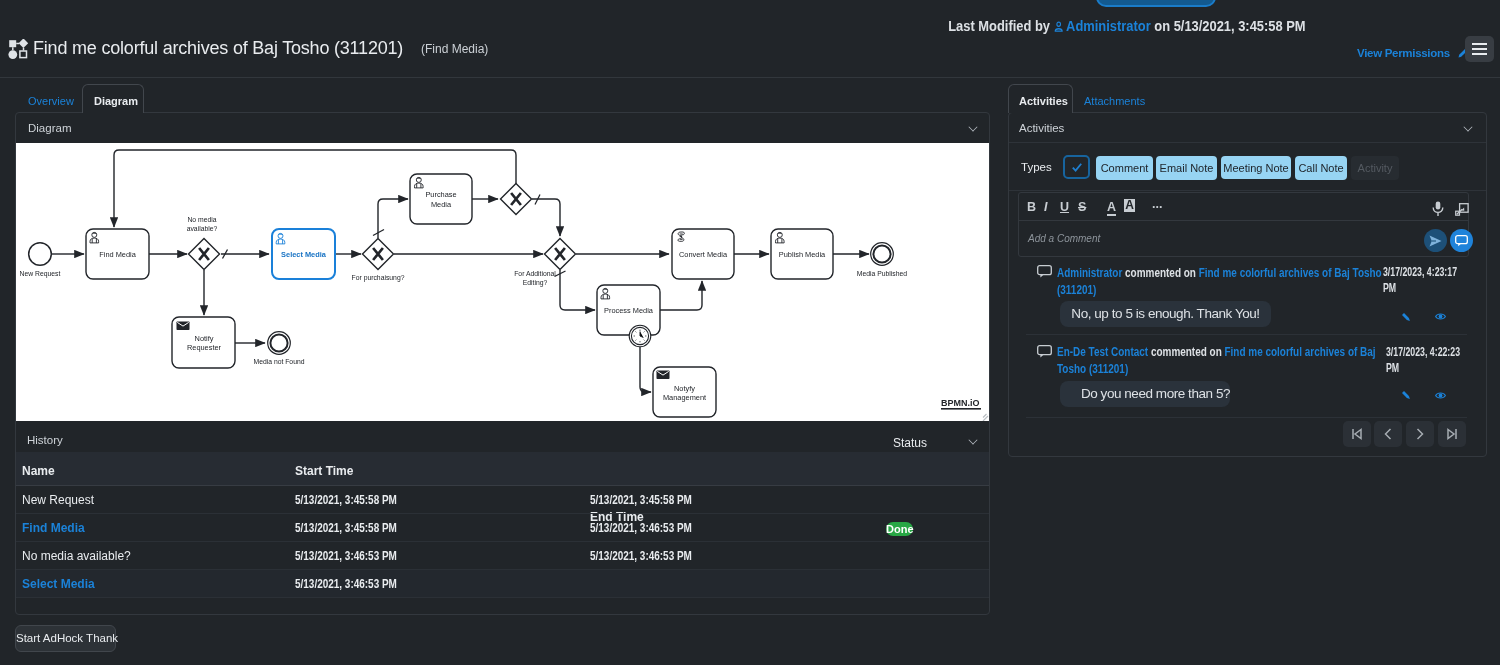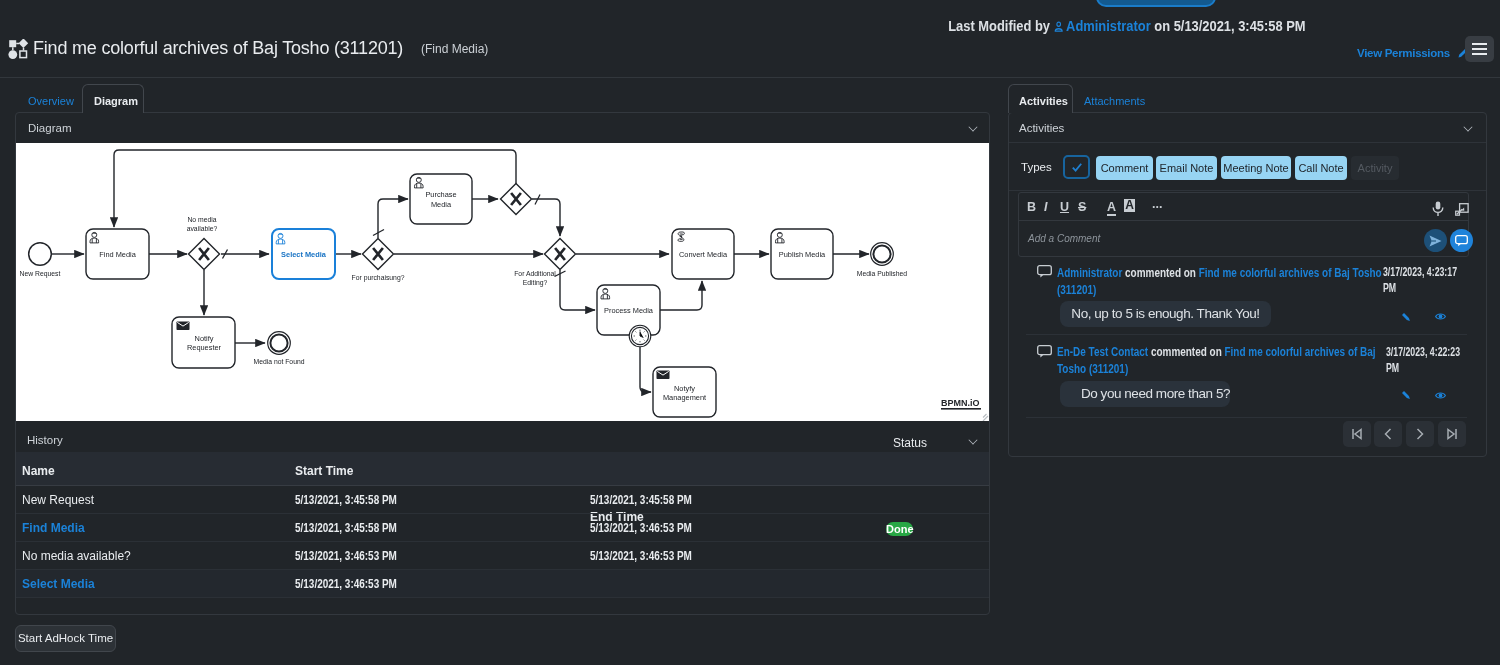--- a/index.html
+++ b/index.html
@@ -223,21 +223,21 @@
 
   <div class="abs" style="left:16px;top:542px;width:973px;height:28px;border-bottom:1px solid #2b3036;"></div>
   <div class="abs" style="left:22px;top:549px;font-size:12px;">No media available?</div>
   <div class="abs" style="left:295px;top:549px;font-size:12px;font-weight:bold;"><span class="t">5/13/2021, 3:46:53 PM</span></div>
   <div class="abs" style="left:590px;top:549px;font-size:12px;font-weight:bold;"><span class="t">5/13/2021, 3:46:53 PM</span></div>
 
   <div class="abs" style="left:16px;top:570px;width:973px;height:28px;background:#23282e;border-bottom:1px solid #2b3036;"></div>
   <div class="abs" style="left:22px;top:577px;font-size:12px;font-weight:bold;color:#1b82d8;">Select Media</div>
   <div class="abs" style="left:295px;top:577px;font-size:12px;font-weight:bold;"><span class="t">5/13/2021, 3:46:53 PM</span></div>
 
-  <div class="abs" style="left:15px;top:625px;width:101px;height:27px;background:#2d3237;border:1px solid #41464c;border-radius:6px;text-align:center;font-size:11.5px;line-height:25px;color:#e9ecef;white-space:nowrap;">Start AdHock Time</div>
+  <div class="abs" style="left:15px;top:625px;width:101px;height:27px;background:#2d3237;border:1px solid #41464c;border-radius:6px;text-align:center;font-size:11.5px;line-height:25px;color:#e9ecef;white-space:nowrap;">Start AdHock Thank</div>
 
   <div class="abs" style="left:1008px;top:84px;width:65px;height:29px;border:1px solid #42474d;border-bottom:none;border-radius:6px 6px 0 0;background:#212529;z-index:3;"></div>
   <div class="abs" style="left:1019px;top:95px;font-size:11px;font-weight:bold;color:#e9ecef;z-index:4;">Activities</div>
   <div class="abs" style="left:1084px;top:95px;font-size:11px;color:#1b82d8;">Attachments</div>
 
   <div class="abs card" style="left:1008px;top:112px;width:479px;height:345px;"></div>
   <div class="abs" style="left:1019px;top:122px;font-size:11.5px;color:#ced3d8;">Activities</div>
   <div class="chev" style="left:1464px;top:123px;"></div>
   <div class="abs" style="left:1009px;top:142px;width:477px;height:0;border-top:1px solid #2e3339;"></div>
 

